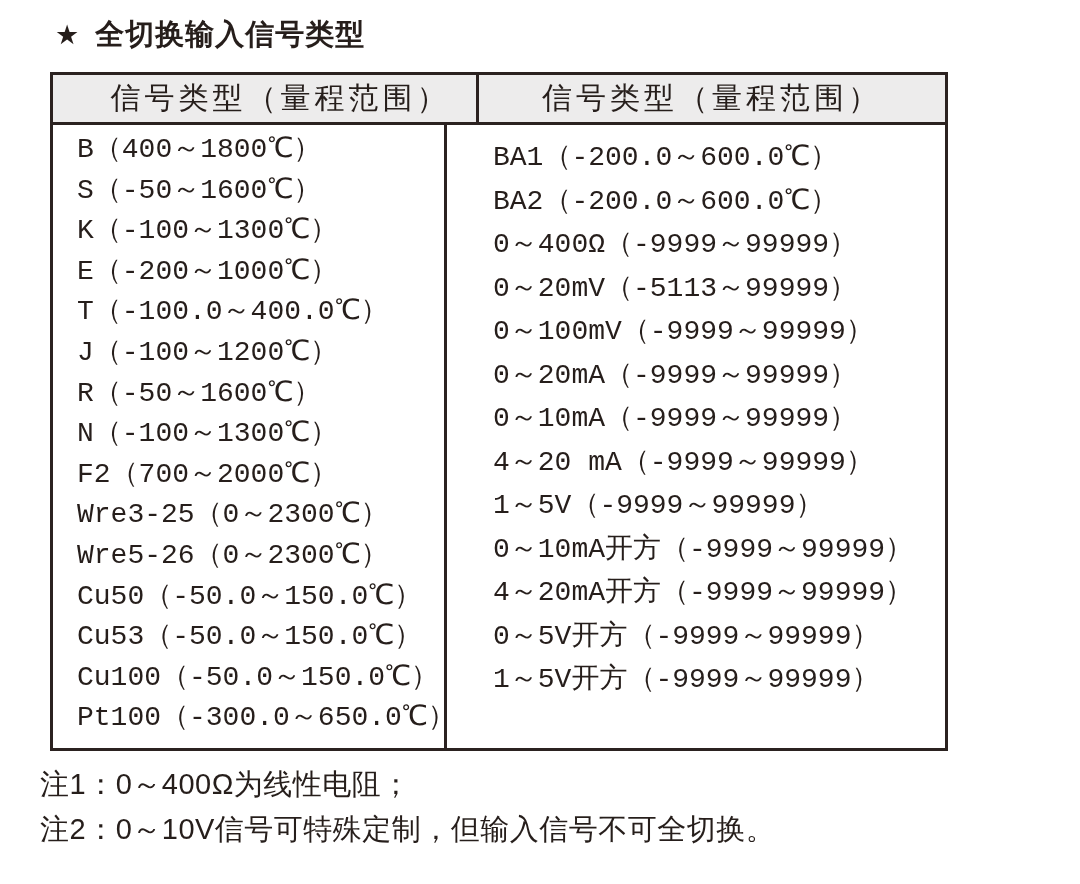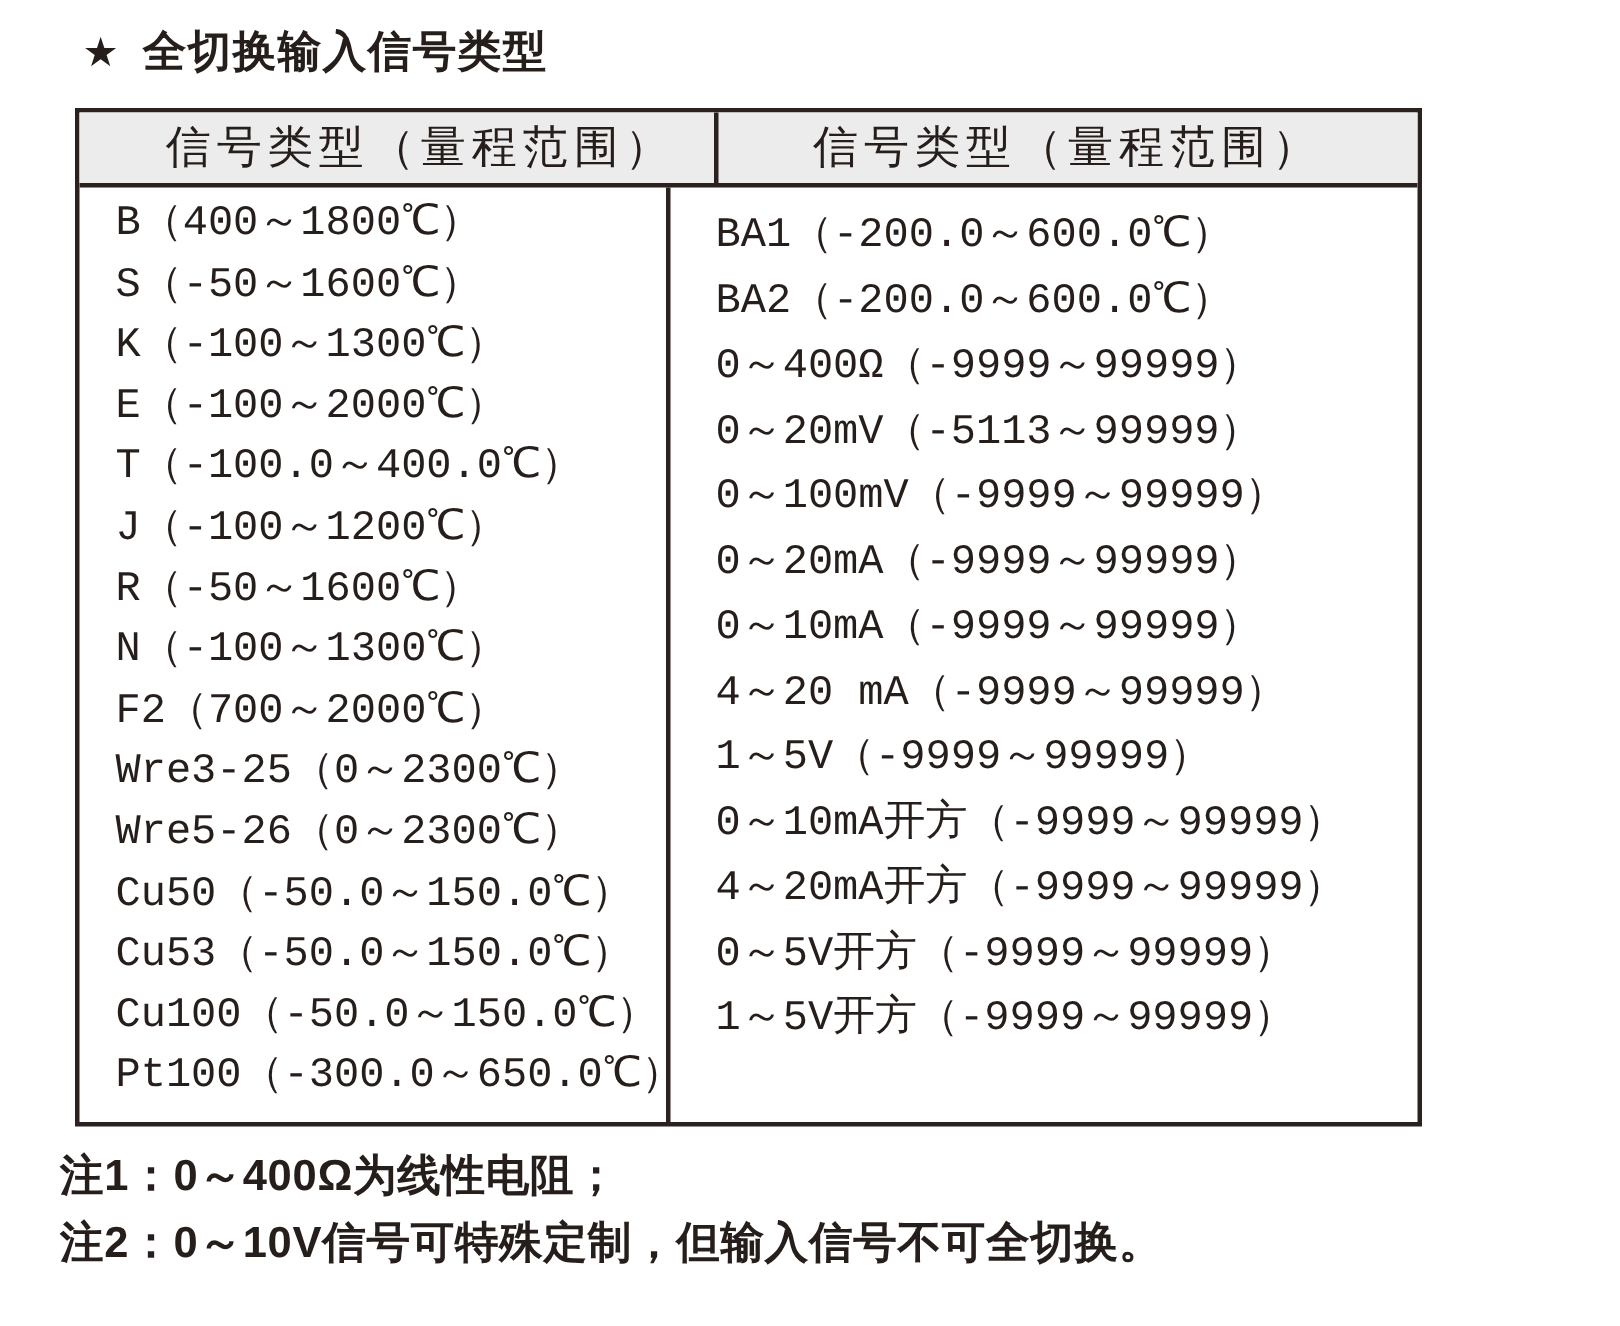--- a/index.html
+++ b/index.html
@@ -60,27 +60,27 @@
   .body-cell.left{
     width:394px;
     border-right:3px solid var(--border);
     padding:5px 0 0 24px;
   }
   .body-cell.left .row{ line-height:40.6px; }
   .body-cell.right{
     flex:1;
     padding:11px 0 0 30px;
   }
-  .body-cell.right .row{ line-height:43.5px; }
+  .body-cell.right .row{ line-height:43.5px;margin-left:16px; }
 
   
   .notes{
     position:absolute;
     left:40px; top:762px;
-    font-size:29px; font-weight:700;
+    font-size:29px; font-weight:400;
     letter-spacing:0.5px;
   }
   .notes .note{ line-height:45px; }
 </style>
 </head>
 <body>
 
 <div class="title-row">
   <span class="star">★</span>
   <span>全切换输入信号类型</span>
@@ -89,21 +89,21 @@
 <div class="sig-table">
   <div class="head-row">
     <div class="head-cell left">信号类型（量程范围）</div>
     <div class="head-cell right">信号类型（量程范围）</div>
   </div>
   <div class="body-row">
     <div class="body-cell left">
       <div class="row">B（400～1800℃）</div>
       <div class="row">S（-50～1600℃）</div>
       <div class="row">K（-100～1300℃）</div>
-      <div class="row">E（-100～2000℃）</div>
+      <div class="row">E（-200～1000℃）</div>
       <div class="row">T（-100.0～400.0℃）</div>
       <div class="row">J（-100～1200℃）</div>
       <div class="row">R（-50～1600℃）</div>
       <div class="row">N（-100～1300℃）</div>
       <div class="row">F2（700～2000℃）</div>
       <div class="row">Wre3-25（0～2300℃）</div>
       <div class="row">Wre5-26（0～2300℃）</div>
       <div class="row">Cu50（-50.0～150.0℃）</div>
       <div class="row">Cu53（-50.0～150.0℃）</div>
       <div class="row">Cu100（-50.0～150.0℃）</div>

